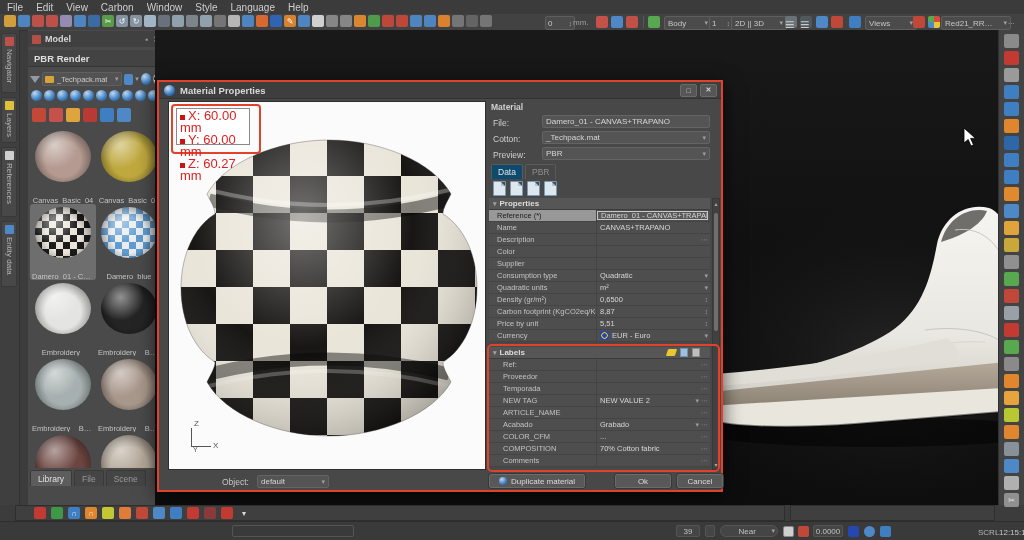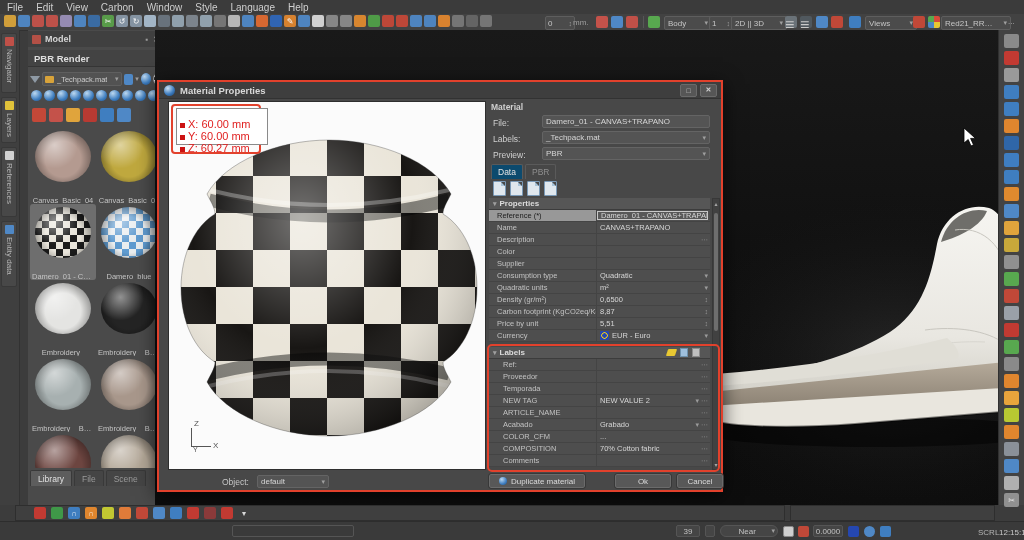--- a/index.html
+++ b/index.html
@@ -55,21 +55,21 @@
   #rt-icons{position:absolute;left:5px;top:4px;display:flex;flex-direction:column;gap:3px;}
   .rchip{width:15px;height:14px;border-radius:2px;display:inline-flex;align-items:center;justify-content:center;font-size:8px;color:rgba(255,255,255,.75);}
   
   #dialog{position:absolute;left:157px;top:80px;width:566px;height:412px;background:#484848;border:2px solid #e2412c;box-sizing:border-box;box-shadow:0 4px 18px rgba(0,0,0,.65);}
   #dlg-title{position:absolute;left:0;top:0;width:562px;height:17px;background:#3e3e3e;border-bottom:1px solid #323232;display:flex;align-items:center;gap:5px;padding-left:5px;box-sizing:border-box;font-size:9.5px;font-weight:bold;color:#d8d8d8;}
   .dlgball{width:11px;height:11px;border-radius:50%;background:radial-gradient(circle at 35% 30%,#cfe2f2,#3f7ec0 55%,#153f6e);}
   #dlg-wbtns{margin-left:auto;margin-right:4px;display:flex;gap:3px;}
   .wbtn{width:15px;height:11px;background:#565656;border:1px solid #6a6a6a;border-radius:2px;display:flex;align-items:center;justify-content:center;font-size:7px;color:#cfcfcf;}
   #preview{position:absolute;left:9px;top:19px;width:318px;height:369px;background:#fbfbfb;border:1px solid #2e2e2e;box-sizing:border-box;}
   #measure-annot{position:absolute;left:2px;top:2px;width:86px;height:46px;border:2px solid #e2412c;border-radius:4px;}
-  #measure-box{position:absolute;left:7px;top:6px;width:92px;height:37px;background:#fff;border:1px solid #8a8a8a;font-size:11px;line-height:12px;color:#e01f1f;padding:9px 0 0 3px;box-sizing:border-box;}
+  #measure-box{position:absolute;left:7px;top:6px;width:74px;height:37px;background:#fff;border:1px solid #8a8a8a;font-size:13px;line-height:12px;color:#e01f1f;padding:1px 0 0 3px;box-sizing:border-box;}
   .msq{display:inline-block;width:5px;height:5px;background:#cc1212;margin-right:3px;}
   #axis{position:absolute;left:16px;top:318px;width:34px;height:34px;color:#555;font-size:8px;}
   #axis .vln{position:absolute;left:6px;top:8px;width:1px;height:18px;background:#555;}
   #axis .hln{position:absolute;left:6px;top:26px;width:20px;height:1px;background:#555;}
   #axis .zl{position:absolute;left:9px;top:-1px;} #axis .xl{position:absolute;left:28px;top:21px;} #axis .yl{position:absolute;left:8px;top:26px;font-size:7px;}
   
   .grp-label{position:absolute;font-size:8.5px;color:#cfcfcf;}
   .fld{position:absolute;height:13px;background:#545454;border:1px solid #646464;border-radius:2px;font-size:8px;color:#d6d6d6;display:flex;align-items:center;padding:0 3px;box-sizing:border-box;white-space:nowrap;overflow:hidden;}
   .fld .caret{margin-left:auto;}
   #dlg-tabs{position:absolute;left:332px;top:82px;display:flex;gap:2px;}
@@ -434,21 +434,21 @@
         <span class="xl">X</span>
         <span class="yl">Y</span>
       </div>
     </div>
 
     <span class="grp-label" style="left:332px;top:20px;font-weight:bold;">Material</span>
     <span class="grp-label" style="left:334px;top:36px;">File:</span>
     <div class="fld" style="left:383px;top:33px;width:168px;">
         <span>Damero_01 - CANVAS+TRAPANO</span>
       </div>
-    <span class="grp-label" style="left:334px;top:52px;">Labels:</span>
+    <span class="grp-label" style="left:334px;top:52px;">Cotton:</span>
     <div class="fld" style="left:383px;top:49px;width:168px;">
         <span>_Techpack.mat</span>
         <span class="caret">▾</span>
       </div>
     <span class="grp-label" style="left:334px;top:68px;">Preview:</span>
     <div class="fld" style="left:383px;top:65px;width:168px;">
         <span>PBR</span>
         <span class="caret">▾</span>
       </div>
 

